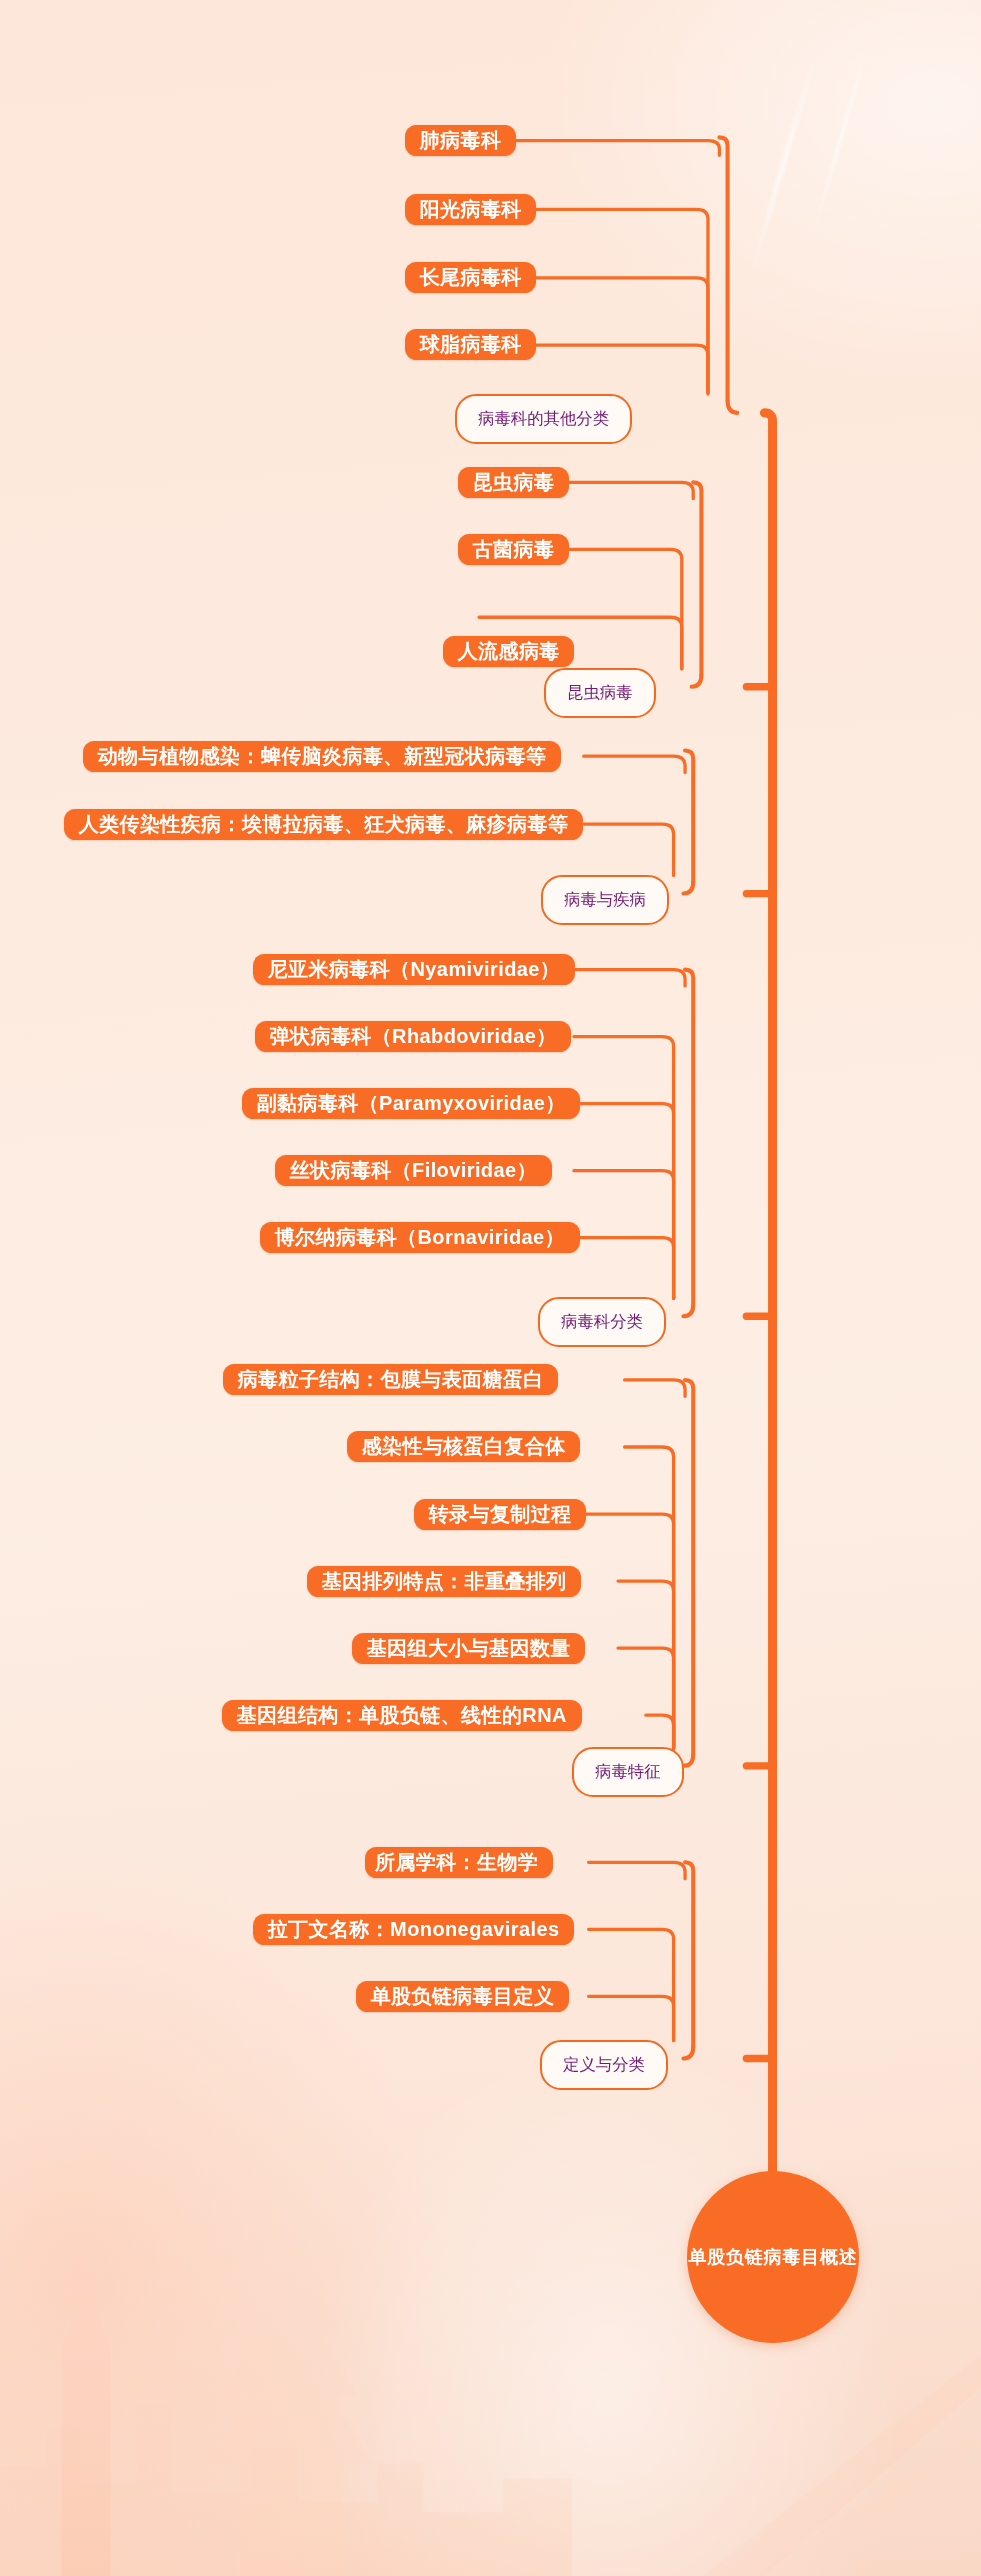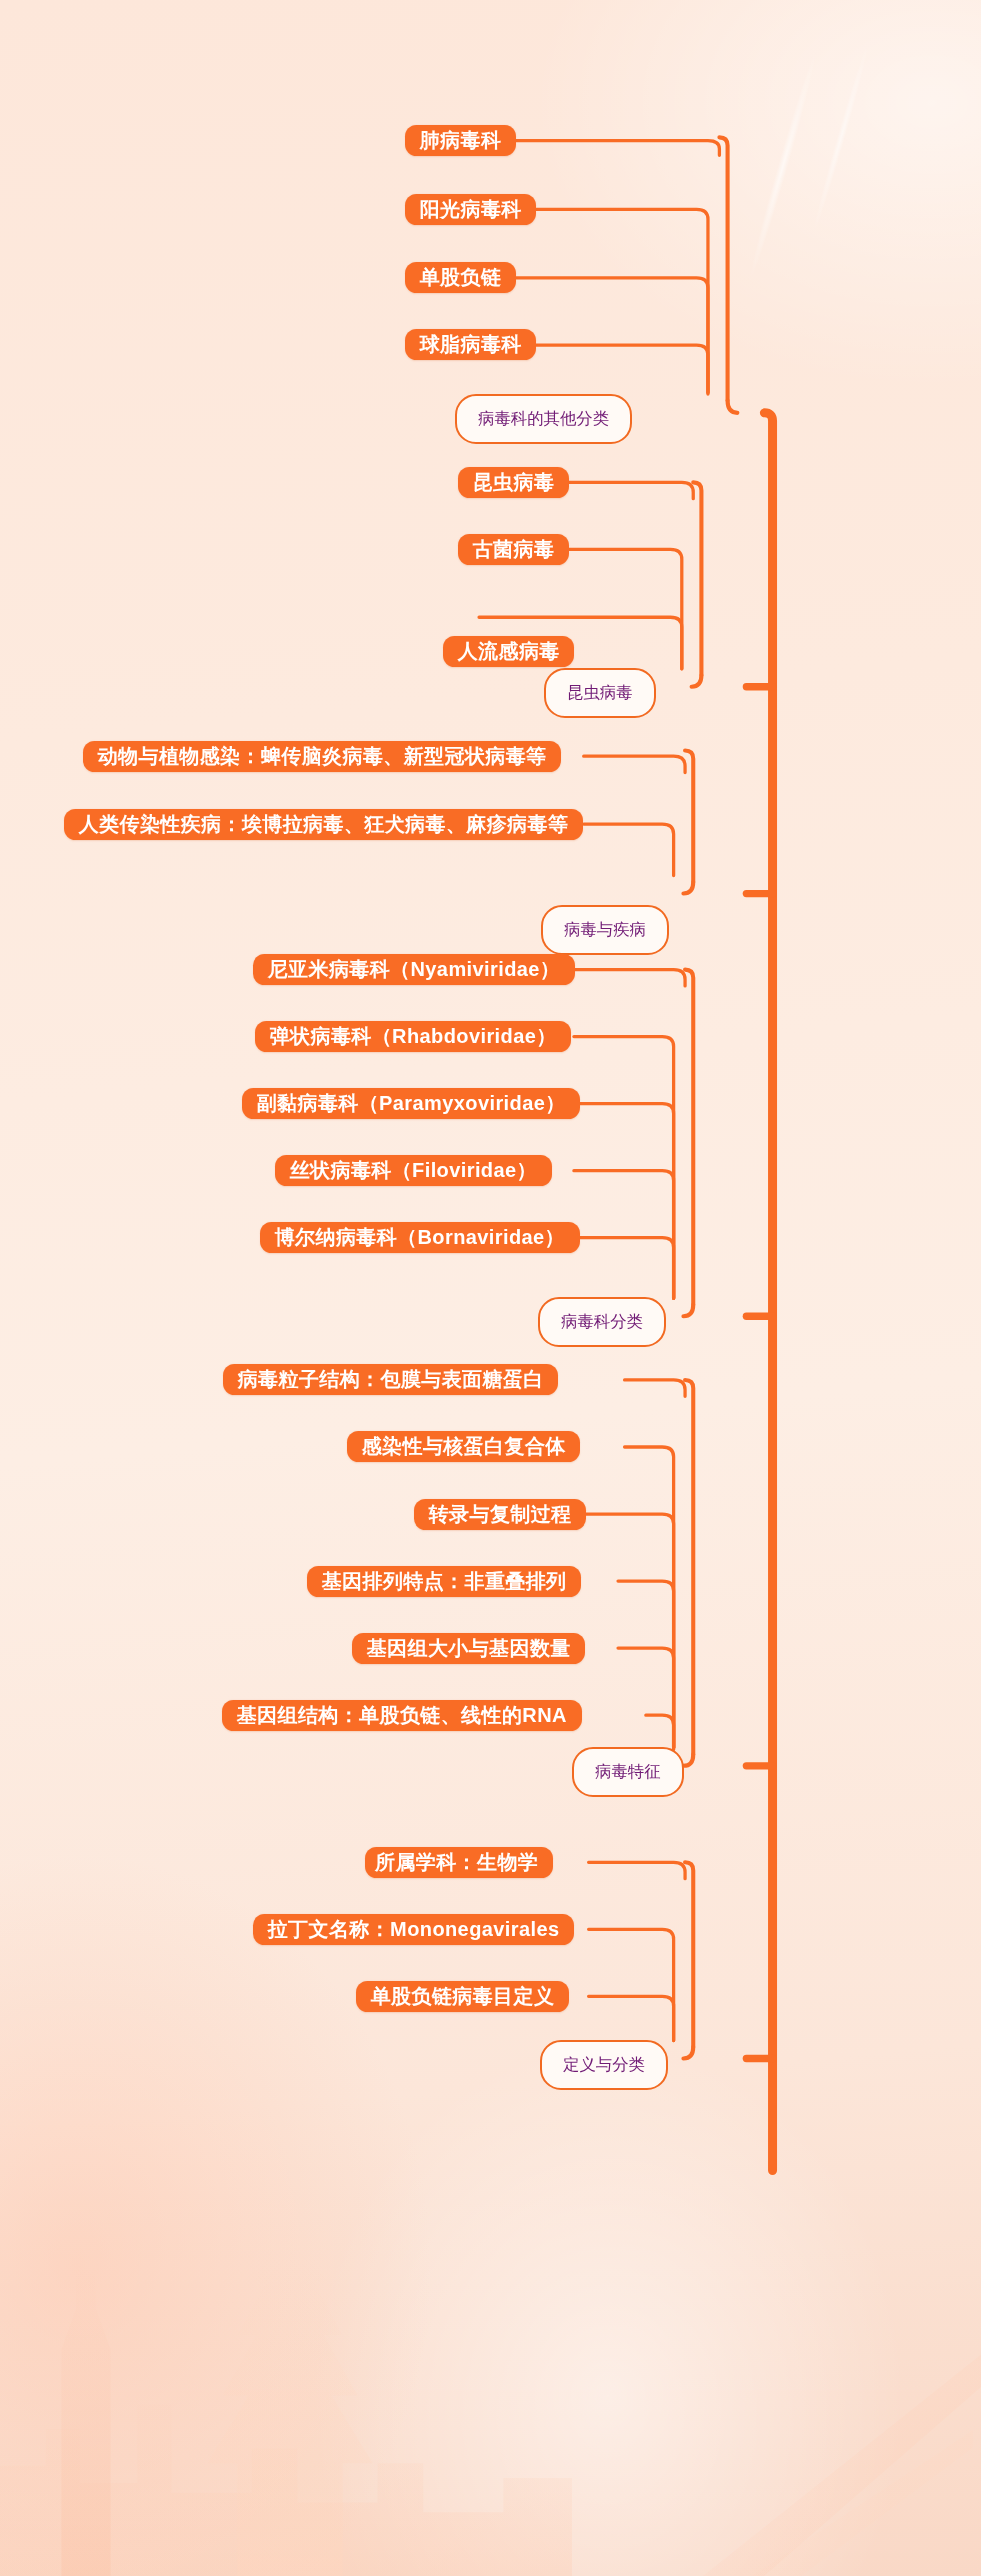--- a/index.html
+++ b/index.html
@@ -165,32 +165,32 @@
       <path d="M720,2278 L824,2278 Q838,2278 838,2290 L838,2298" stroke-width="4"></path>
 
       <path d="M720,2360 L810,2360 Q824,2360 824,2372 L824,2496" stroke-width="4"></path>
 
       <path d="M720,2442 L810,2442 Q824,2442 824,2454 L824,2496" stroke-width="4"></path>
     </g>
   </svg>
 
   <div class="node leaf" style="left:405px;top:125px;">肺病毒科</div>
   <div class="node leaf" style="left:405px;top:194px;">阳光病毒科</div>
-  <div class="node leaf" style="left:405px;top:262px;">单股负链</div>
+  <div class="node leaf" style="left:405px;top:262px;">长尾病毒科</div>
   <div class="node leaf" style="left:405px;top:329px;">球脂病毒科</div>
   <div class="node branch" style="left:455px;top:394px;">病毒科的其他分类</div>
 
   <div class="node leaf" style="left:458px;top:467px;">昆虫病毒</div>
   <div class="node leaf" style="left:458px;top:534px;">古菌病毒</div>
   <div class="node leaf" style="left:443px;top:636px;">人流感病毒</div>
   <div class="node branch" style="left:544px;top:668px;">昆虫病毒</div>
 
   <div class="node leaf" style="left:83px;top:741px;">动物与植物感染：蜱传脑炎病毒、新型冠状病毒等</div>
   <div class="node leaf" style="left:64px;top:809px;">人类传染性疾病：埃博拉病毒、狂犬病毒、麻疹病毒等</div>
-  <div class="node branch" style="left:541px;top:905px;font-family:Liberation Mono, monospace;">病毒与疾病</div>
+  <div class="node branch" style="left:541px;top:875px;font-family:Liberation Mono, monospace;">病毒与疾病</div>
 
   <div class="node leaf" style="left:253px;top:954px;">尼亚米病毒科（Nyamiviridae）</div>
   <div class="node leaf" style="left:255px;top:1021px;">弹状病毒科（Rhabdoviridae）</div>
   <div class="node leaf" style="left:242px;top:1088px;">副黏病毒科（Paramyxoviridae）</div>
   <div class="node leaf" style="left:275px;top:1155px;">丝状病毒科（Filoviridae）</div>
   <div class="node leaf" style="left:260px;top:1222px;">博尔纳病毒科（Bornaviridae）</div>
   <div class="node branch" style="left:538px;top:1297px;">病毒科分类</div>
 
   <div class="node leaf" style="left:223px;top:1364px;">病毒粒子结构：包膜与表面糖蛋白</div>
   <div class="node leaf" style="left:347px;top:1431px;">感染性与核蛋白复合体</div>
@@ -198,15 +198,16 @@
   <div class="node leaf" style="left:307px;top:1566px;">基因排列特点：非重叠排列</div>
   <div class="node leaf" style="left:352px;top:1633px;">基因组大小与基因数量</div>
   <div class="node leaf" style="left:222px;top:1700px;">基因组结构：单股负链、线性的RNA</div>
   <div class="node branch" style="left:572px;top:1747px;">病毒特征</div>
 
   <div class="node leaf" style="left:365px;top:1847px;padding-left:10px;">所属学科：生物学</div>
   <div class="node leaf" style="left:253px;top:1914px;">拉丁文名称：Mononegavirales</div>
   <div class="node leaf" style="left:356px;top:1981px;text-align:center;">单股负链病毒目定义</div>
   <div class="node branch" style="left:540px;top:2040px;">定义与分类</div>
 
+  <div class="node root" style="left:687px;top:2171px;">单股负链病毒目概述</div>
 
 </div>
 
 
 </body></html>

